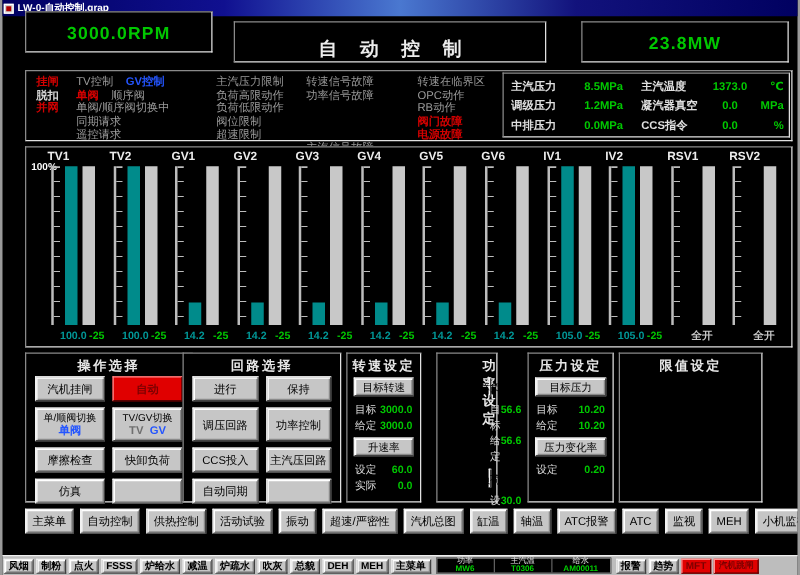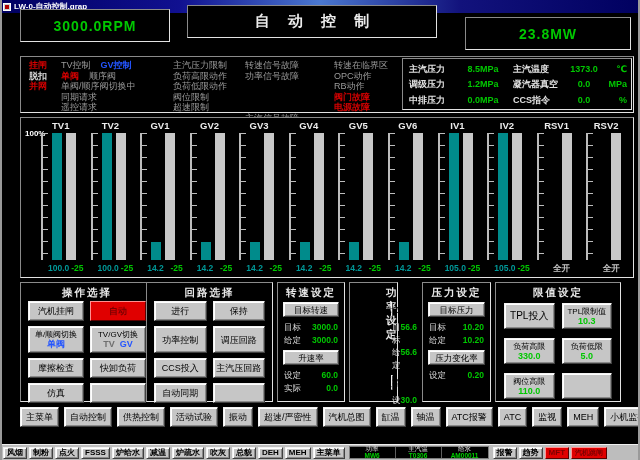--- a/index.html
+++ b/index.html
@@ -18,21 +18,21 @@
   .frame{border:1px solid;border-color:#8a8a8a #e2e2e2 #e2e2e2 #8a8a8a;background:#000;}
   .btn{background:#c6c6c6;border:1px solid;border-color:#f2f2f2 #404040 #404040 #f2f2f2;
        box-shadow:inset 1px 1px 0 #ffffff, inset -1px -1px 0 #8a8a8a;
        color:#000;display:flex;align-items:center;justify-content:center;
        font-size:9px;white-space:nowrap;cursor:default;flex-direction:column;line-height:10px;}
   .btn-red{background:#e00000;color:#7c0000;font-weight:bold;
        border-color:#ff9090 #5a0000 #5a0000 #ff9090;box-shadow:none;}
   
   .valbox{position:absolute;height:33px;display:flex;align-items:center;justify-content:center;}
   #box-rpm{left:18px;top:9px;width:150px;}
-  #box-mode{left:185px;top:5px;width:250px;}
+  #box-mode{left:185px;top:17px;width:250px;align-items:flex-end;}
   #box-mw{left:463px;top:17px;width:166px;}
   .green-val{color:#00c800;font-size:14px;font-weight:bold;letter-spacing:1px;}
   .mode-text{color:#ececec;font-size:15px;font-weight:bold;letter-spacing:7px;padding-left:7px;}
   
   .status-panel{position:absolute;left:18px;top:56px;width:614px;height:57px;font-size:9px;}
   .scol{position:absolute;top:3px;}
   .sline{line-height:10.6px;white-space:nowrap;display:block;}
   .sline span{margin-right:10px;}
   #col-breaker{left:8px;font-weight:bold;}
   #col-ctrl{left:40px;}
@@ -45,39 +45,39 @@
   #rcol2{left:110px;width:114px;}
   .rrow{display:flex;line-height:15.4px;font-size:9px;}
   .rlab{color:#e0e0e0;font-weight:bold;flex:0 0 52px;white-space:nowrap;}
   .rval{flex:1;text-align:center;color:#00c800;font-weight:bold;}
   .runit{flex:0 0 24px;text-align:right;color:#00c800;font-weight:bold;}
   
   .bar-panel{position:absolute;left:18px;top:117px;width:614px;height:161px;}
   .scale-label{position:absolute;left:4px;top:11px;color:#fff;font-size:8px;font-weight:bold;}
   #bar-groups{position:absolute;left:15px;top:2px;right:2px;bottom:3px;display:flex;}
   .vgroup{flex:1;display:flex;flex-direction:column;padding:0 2px;}
-  .vlabel{color:#ececec;font-size:9.5px;font-weight:bold;text-align:center;height:12px;line-height:12px;}
+  .vlabel{color:#ececec;font-size:9.5px;font-weight:bold;height:12px;line-height:12px;}
   .vchart{flex:1;display:flex;align-items:stretch;margin:1px 0 2px 3px;}
   .vaxis{width:7px;border-left:2px solid #bcbcbc;
      background:repeating-linear-gradient(to bottom,#bcbcbc 0 1px,transparent 1px 12px);
      background-size:5px 100%;background-repeat:no-repeat;}
   .vslot{width:10px;margin-left:4px;position:relative;background:#000;}
   .vfill{position:absolute;bottom:0;left:0;right:0;}
   .vvals{height:12px;display:flex;justify-content:space-between;font-size:8.5px;font-weight:bold;
      padding-left:10px;line-height:12px;}
   .vvals.single{justify-content:center;}
   
   .panel{position:absolute;top:282px;height:120px;}
   .ptitle{color:#e8e8e8;font-size:10.5px;font-weight:bold;text-align:center;padding-top:3px;letter-spacing:2px;height:16px;}
   .p-op{left:18px;width:134px;}
   .p-loop{left:144px;width:127px;}
-  .p-speed{left:275px;width:68px;}
+  .p-speed{left:275px;width:60px;}
   .p-power{left:347px;width:49px;padding-left:36px;}
   .p-pressure{left:420px;width:69px;}
-  .p-limits{left:493px;width:126px;}
+  .p-limits{left:493px;width:115px;}
   .pgrid{display:grid;grid-template-columns:1fr 1fr;grid-template-rows:20px 27px 20px 20px;gap:5px 6px;padding:2px 7px 0;}
   .pgrid .btn{height:100%;}
   .lgrid{display:grid;grid-template-columns:1fr 1fr;grid-template-rows:26px 26px 26px;gap:9px 7px;padding:4px 8px 0;}
   .lgrid .btn{height:100%;}
   .bl1{font-size:8px;line-height:9px;}
   .bl2{font-size:9px;font-weight:bold;line-height:10px;display:flex;gap:5px;}
   .bval{font-size:9px;font-weight:bold;line-height:10px;}
   .scontent{padding:2px 5px 0;display:flex;flex-direction:column;}
   .sbtn{height:15px;margin:1px 0 4px;font-size:8.5px;}
   .srow{display:flex;justify-content:space-between;line-height:12.5px;font-size:8.5px;padding:0 1px;}
@@ -417,24 +417,24 @@
   <div class="panel frame p-loop">
     <div class="ptitle">回路选择</div>
     <div class="pgrid" id="loop-grid">
         <div class="btn">
           <span>进行</span>
         </div>
         <div class="btn">
           <span>保持</span>
         </div>
         <div class="btn">
+          <span>调压回路</span>
+        </div>
+        <div class="btn">
           <span>功率控制</span>
-        </div>
-        <div class="btn">
-          <span>调压回路</span>
         </div>
         <div class="btn">
           <span>CCS投入</span>
         </div>
         <div class="btn">
           <span>主汽压回路</span>
         </div>
         <div class="btn">
           <span>自动同期</span>
         </div>
@@ -504,42 +504,20 @@
         <div class="btn sbtn">压力变化率</div>
         <div class="srow">
           <span class="slab">设定</span>
           <span class="sval">0.20</span>
         </div>
       </div>
   </div>
 
   <div class="panel frame p-limits">
     <div class="ptitle">限值设定</div>
-    <div class="lgrid" id="limits-grid">
-        <div class="btn" style="font-size: 10px;">
-          <span>TPL投入</span>
-        </div>
-        <div class="btn">
-          <span class="bl1">TPL限制值</span>
-          <span class="bval" style="color: rgb(0, 200, 0);">10.3</span>
-        </div>
-        <div class="btn">
-          <span class="bl1">负荷高限</span>
-          <span class="bval" style="color: rgb(0, 200, 0);">330.0</span>
-        </div>
-        <div class="btn">
-          <span class="bl1">负荷低限</span>
-          <span class="bval" style="color: rgb(0, 200, 0);">5.0</span>
-        </div>
-        <div class="btn">
-          <span class="bl1">阀位高限</span>
-          <span class="bval" style="color: rgb(0, 200, 0);">110.0</span>
-        </div>
-        <div class="btn"></div>
-      </div>
   </div>
 
   <div class="navrow" id="nav-row">
       <div class="btn">主菜单</div>
       <div class="btn">自动控制</div>
       <div class="btn">供热控制</div>
       <div class="btn">活动试验</div>
       <div class="btn">振动</div>
       <div class="btn">超速/严密性</div>
       <div class="btn">汽机总图</div>

